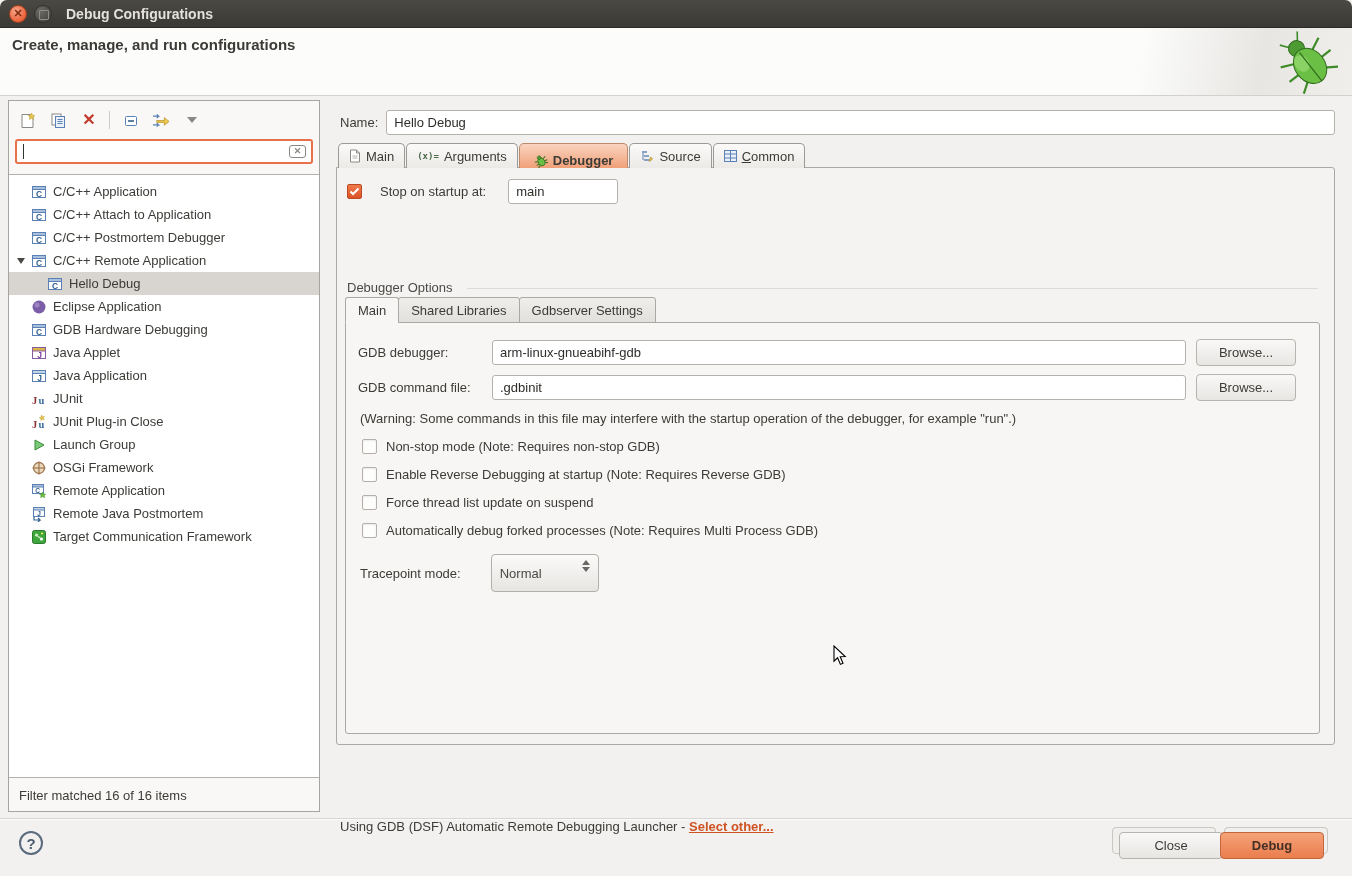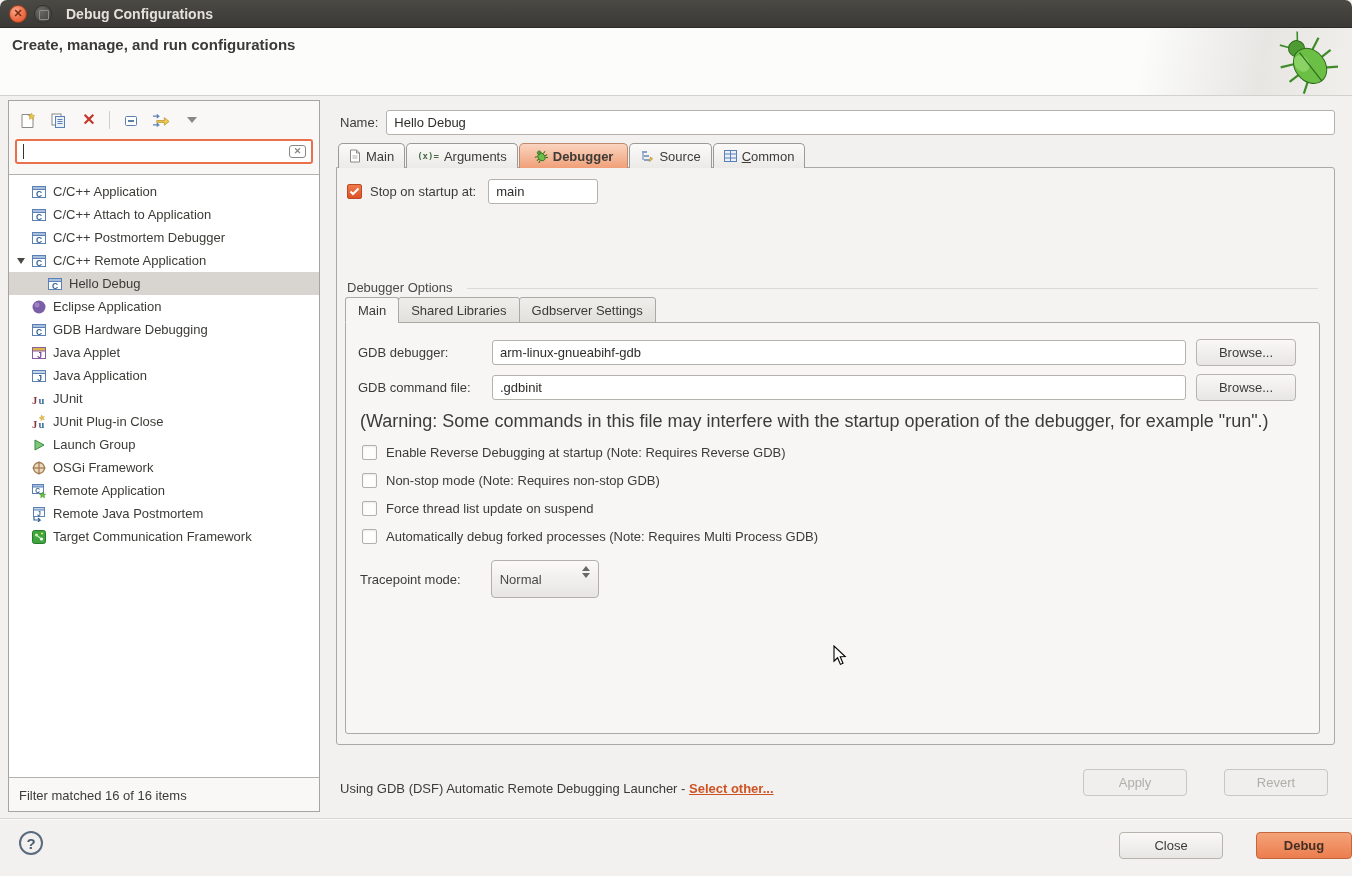--- a/index.html
+++ b/index.html
@@ -86,26 +86,27 @@
   .tabfolder { position:absolute; top:43px; left:6px; right:11px; }
   .tabs { display:flex; margin-left:2px; position:relative; z-index:2; }
   .tab {
     display:inline-flex; align-items:center; gap:5px; padding:0 10px; height:25px;
     border:1px solid #9C9A96; border-bottom:none; border-radius:5px 5px 0 0;
     background:linear-gradient(#FBFAF9,#ECEAE7); font-size:13px; margin-right:1px;
   }
   .tab.selected {
     background:linear-gradient(#FAD4C0,#F0A078); font-weight:bold; border-color:#BD8A6C;
     padding:0 14px;
+    align-items:flex-end;
   }
   .tab-body {
     position:relative; margin-top:-1px; height:578px;
     border:1px solid #ABA9A5; border-radius:0 3px 3px 3px; background:#F4F3F1;
   }
-  .stop-row { position:absolute; top:11px; left:10px; display:flex; align-items:center; gap:8px; font-size:13px; }
+  .stop-row { position:absolute; top:11px; left:10px; display:flex; align-items:center; gap:18px; font-size:13px; }
   .cbox { width:15px; height:15px; border-radius:2px; flex:0 0 15px; }
   .cbox.off { background:#FDFDFC; border:1px solid #B3B0AB; box-shadow:inset 0 1px 2px rgba(0,0,0,.08); }
   .cbox.on { background:linear-gradient(#F07A4C,#DD5227); border:1px solid #B94A22; display:flex; align-items:center; justify-content:center; }
   .stop-input { width:110px; margin-left:4px; }
   .group { position:absolute; top:112px; left:8px; right:14px; bottom:10px; }
   .group-title { position:absolute; top:0; left:2px; font-size:13px; color:#4A4945; background:transparent; z-index:2; }
   .group::before { content:''; position:absolute; top:8px; left:122px; right:2px; border-top:1px solid #DCDAD5; }
   .subtabs { position:absolute; top:17px; left:0; display:flex; z-index:2; }
   .subtab {
     padding:0 12px; height:26px; line-height:25px; font-size:13px;
@@ -120,46 +121,46 @@
   }
   .frow { display:flex; align-items:center; margin-top:8px; font-size:13px; }
   .frow .flabel { width:134px; flex:0 0 134px; }
   .frow .text-input { flex:1; }
   .btn {
     height:27px; padding:0 14px; border:1px solid #B7B4AF; border-radius:4px;
     background:linear-gradient(#F9F8F7,#E8E6E3); font:13px "Liberation Sans",sans-serif;
     color:#3C3B37; display:inline-flex; align-items:center; justify-content:center;
   }
   .browse-btn { margin-left:10px; width:100px; flex:0 0 100px; }
-  .warning { margin:10px 0 6px 2px; font-size:18px; }
+  .warning { margin:10px 0 6px 2px; font-size:13px; }
   .chk-row { display:flex; align-items:center; gap:9px; margin:13px 0 0 4px; font-size:13px; }
   .trace-row { display:flex; align-items:center; margin:16px 0 0 2px; font-size:13px; }
   .dropdown {
     margin-left:30px; width:108px; height:26px; border:1px solid #B3B0AB; border-radius:4px;
     background:linear-gradient(#FBFAF9,#E7E5E2); display:flex; align-items:center;
     padding:18px 8px; font-size:13px; color:#4A4945; position:relative;
   }
   .spinner { position:absolute; right:8px; top:5px; display:flex; flex-direction:column; gap:2px; }
   .spin-up { width:0; height:0; border-left:4px solid transparent; border-right:4px solid transparent; border-bottom:5px solid #6A6864; }
   .spin-dn { width:0; height:0; border-left:4px solid transparent; border-right:4px solid transparent; border-top:5px solid #6A6864; }
-  .launcher { position:absolute; top:668px; left:10px; right:18px; height:28px; display:flex; align-items:flex-end; font-size:13px;gap:29px; }
+  .launcher { position:absolute; top:712px; left:10px; right:18px; height:28px; display:flex; align-items:center; font-size:13px; }
   .launcher-text { flex:1; }
   .launcher-link { color:#CE5323; text-decoration:underline; font-weight:bold; }
   .btn.disabled { color:#B0AEA9; background:#F0EFED; border-color:#C9C7C2; }
   .apply-btn, .revert-btn { width:104px; margin-left:8px;margin-top:28px; }
   
   .footer-sep { position:absolute; left:0; right:0; top:818px; border-top:1px solid #D8D6D2; border-bottom:1px solid #FBFAF9; }
   .help-btn {
     position:absolute; left:19px; top:831px; width:24px; height:24px; border-radius:50%;
     border:2px solid #5A6B7D; color:#4A5B6D; font-size:15px; font-weight:bold;
     display:flex; align-items:center; justify-content:center; background:transparent;
   }
   .close-btn { position:absolute; right:129px; top:832px; width:104px; height:27px; }
   .debug-btn {
-    position:absolute; right:0; top:832px; width:96px; height:27px;
+    position:absolute; right:28px; top:832px; width:104px; height:27px;
     background:linear-gradient(#F5A379,#EB7D4E); border:1px solid #C4663C; color:#432F24; font-weight:bold;
   }
   .mnem { display:inline-block; }
   .mnem::first-letter { text-decoration:underline; }
   
   .cursor { position:absolute; left:833px; top:645px; z-index:50; }
   svg { display:block; }
 </style>
 </head>
 <body>
@@ -516,25 +517,25 @@
             </div>
             <div class="frow">
               <span class="flabel">GDB command file:</span>
               <input class="text-input" type="text" value=".gdbinit" style="">
               <button class="btn browse-btn">Browse...</button>
             </div>
             <div class="warning">(Warning: Some commands in this file may interfere with the startup operation of the debugger, for example "run".)</div>
 
             <div class="chk-row">
               <span class="cbox off"></span>
-              <span>Enable Reverse Debugging at startup (Note: Requires Reverse GDB)</span>
+              <span>Non-stop mode (Note: Requires non-stop GDB)</span>
             </div>
             <div class="chk-row">
               <span class="cbox off"></span>
-              <span>Non-stop mode (Note: Requires non-stop GDB)</span>
+              <span>Enable Reverse Debugging at startup (Note: Requires Reverse GDB)</span>
             </div>
             <div class="chk-row">
               <span class="cbox off"></span>
               <span>Force thread list update on suspend</span>
             </div>
             <div class="chk-row">
               <span class="cbox off"></span>
               <span>Automatically debug forked processes (Note: Requires Multi Process GDB)</span>
             </div>
 

